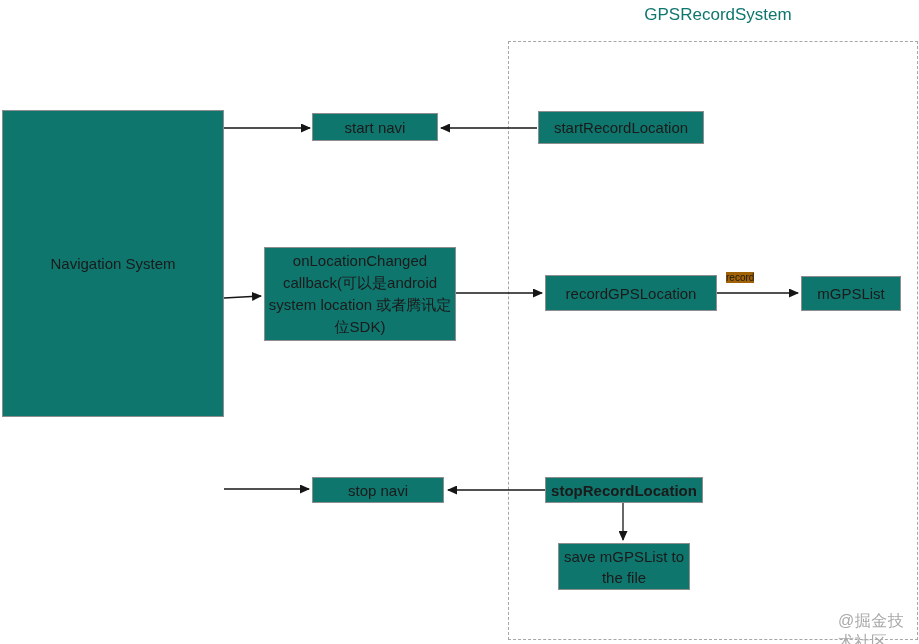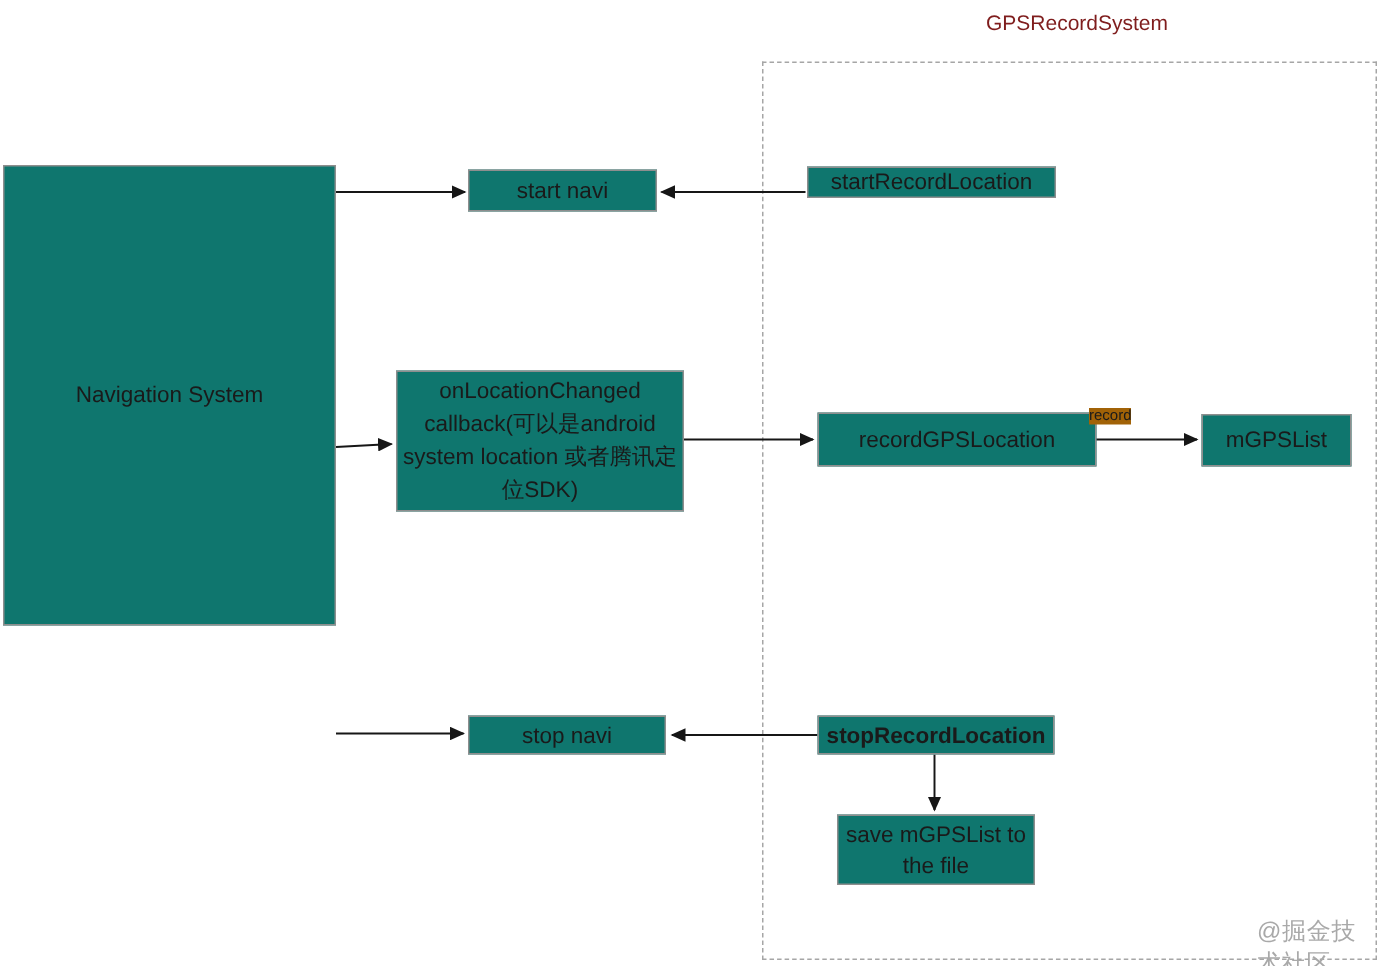--- a/index.html
+++ b/index.html
@@ -8,21 +8,21 @@
     width:919px;height:644px;
     background:#ffffff;
     font-family:"Liberation Sans","DejaVu Sans",sans-serif;
     color:#1c1c1c;
     overflow:hidden;
   }
   .title{
     position:absolute;
     left:608px;top:5px;width:220px;height:20px;
     text-align:center;line-height:20px;
-    font-size:14px;color:#7f1d1d;
+    font-size:17px;color:#0f766e;
   }
   .boundary{
     position:absolute;
     left:508px;top:41px;width:408px;height:597px;
     border:1px dashed #a6a6a6;
     background:transparent;
   }
   .node{
     position:absolute;
     border:1px solid #8e8e8e;
@@ -69,25 +69,25 @@
     <line x1="703" y1="293" x2="798" y2="293" stroke="#161616" stroke-width="1.3" marker-end="url(#ah)"></line>
     <line x1="224" y1="489" x2="309" y2="489" stroke="#161616" stroke-width="1.3" marker-end="url(#ah)"></line>
     <line x1="545" y1="490" x2="448" y2="490" stroke="#161616" stroke-width="1.3" marker-end="url(#ah)"></line>
     <line x1="623" y1="503" x2="623" y2="540" stroke="#161616" stroke-width="1.3" marker-end="url(#ah)"></line>
   </svg>
 
   <div class="node" style="left:2px;top:110px;width:222px;height:307px;">Navigation System</div>
 
   <div class="node" style="left:312px;top:113px;width:126px;height:28px;">start navi</div>
 
-  <div class="node" style="left:538px;top:111px;width:166px;height:21px;">startRecordLocation</div>
+  <div class="node" style="left:538px;top:111px;width:166px;height:33px;">startRecordLocation</div>
 
   <div class="node" style="left:264px;top:247px;width:192px;height:94px;line-height:22px;">onLocationChanged callback(可以是android system location 或者腾讯定位SDK)</div>
 
-  <div class="node" style="left:545px;top:275px;width:186px;height:36px;">recordGPSLocation</div>
+  <div class="node" style="left:545px;top:275px;width:172px;height:36px;">recordGPSLocation</div>
 
   <div class="node" style="left:312px;top:477px;width:132px;height:26px;">stop navi</div>
 
   <div class="node" style="left:801px;top:276px;width:100px;height:35px;">mGPSList</div>
 
   <div class="node" style="left:545px;top:477px;width:158px;height:26px;font-weight:bold;">stopRecordLocation</div>
 
   <div class="node" style="left:558px;top:543px;width:132px;height:47px;">save mGPSList to the file</div>
 
   <div class="edge-label" style="left:726px;top:272px;">record</div>

